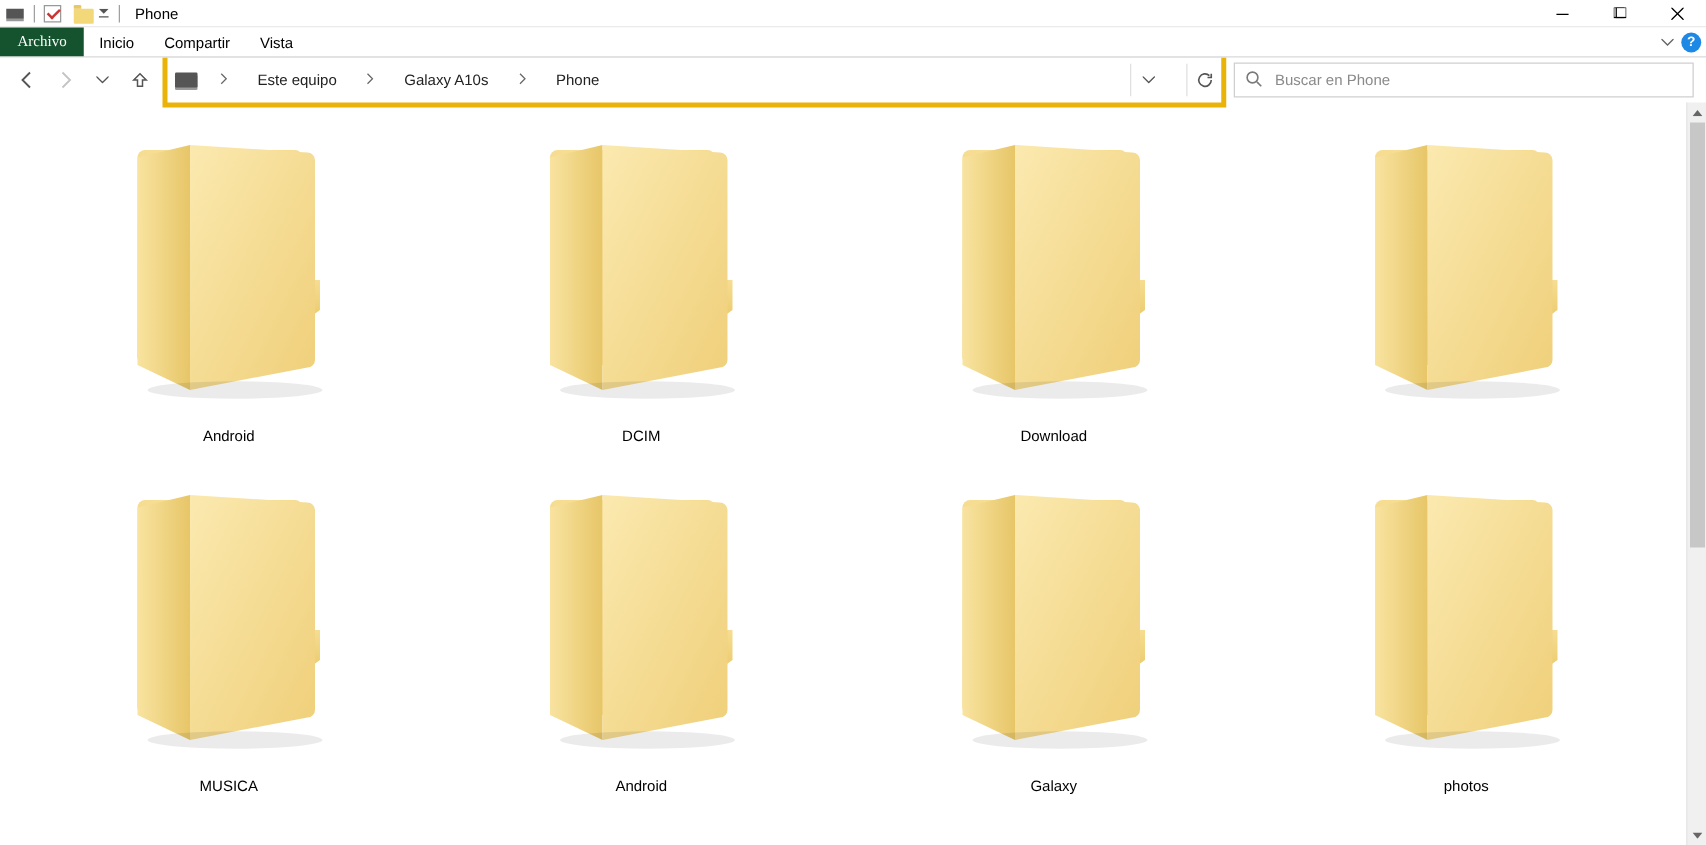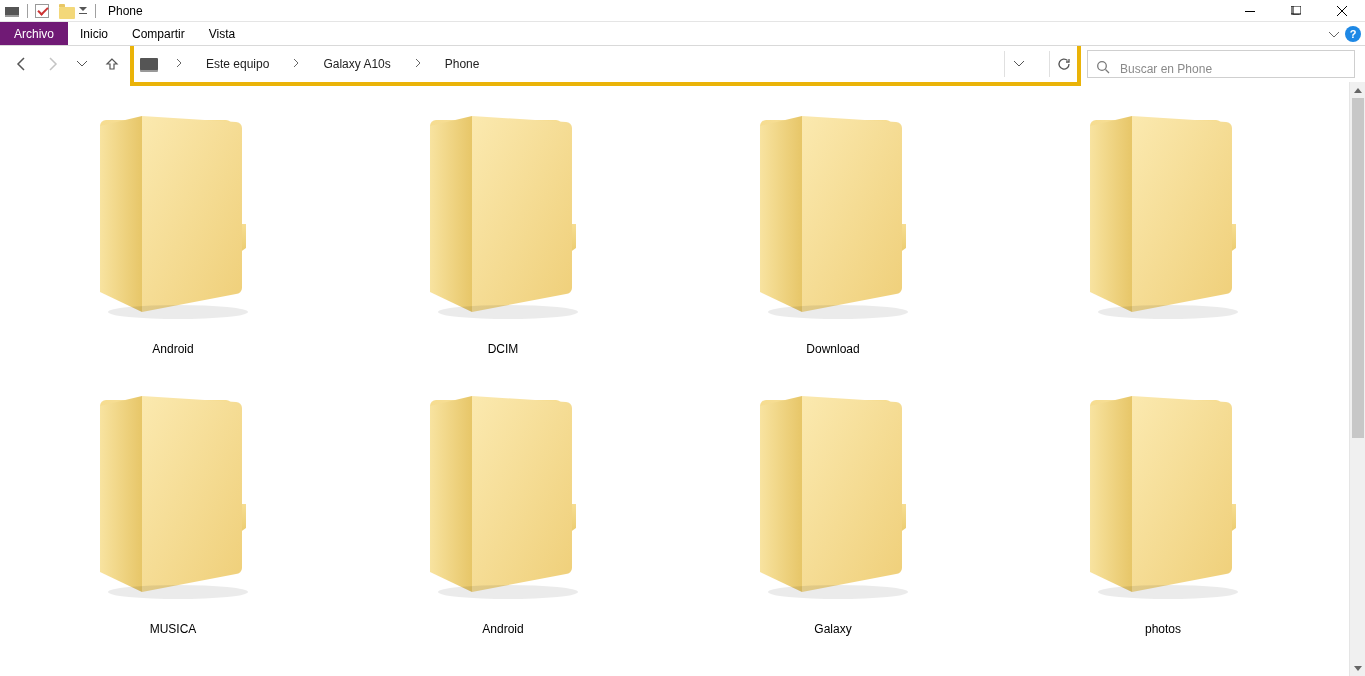--- a/index.html
+++ b/index.html
@@ -59,21 +59,21 @@
   }
 
   
   .ribbon {
     height: 24px; display:flex; align-items:stretch; background:#fff;
     border-bottom:1px solid #d9d9d9; position:relative;
   }
   .ribbon .tab {
     padding: 0 12px; display:flex; align-items:center; font-size:12px; color:#000000; cursor:default;
   }
-  .ribbon .tab.file { background:#701a75; color:#fff; padding:0 14px; }
+  .ribbon .tab.file { background:#14532d; color:#fff; padding:0 14px;font-family:Liberation Serif, serif; }
   .ribbon .rb-right {
     position:absolute; right:4px; top:0; height:24px; display:flex; align-items:center; gap:6px;
   }
   .chev-down { color:#666; font-size:10px; }
   .help-circle{
     width:16px;height:16px;border-radius:50%;background:#1e88e5;color:#fff;
     display:flex;align-items:center;justify-content:center;font-size:11px;font-weight:bold;
   }
 
   
@@ -93,36 +93,36 @@
   .addrbar .dev-ic { width:18px;height:12px;background:#555;border-radius:1px;
     box-shadow:0 2px 0 #999;}
   .crumb { padding:0 6px; font-size:12px; color:#222; cursor:default; }
   .crumb-sep { color:#777; font-size:10px; padding:0 1px; }
   .addrbar .spacer { flex:1; }
   .addr-btn {
     width:28px; height:26px; border-left:1px solid #e0e0e0;
     display:flex; align-items:center; justify-content:center; color:#555;
   }
   .searchbox {
-    width:268px; height:28px; border:1px solid #cfcfcf; display:flex; align-items:flex-end;
+    width:368px; height:28px; border:1px solid #cfcfcf; display:flex; align-items:center;
     padding-left:8px; gap:8px; color:#888;
   }
   .searchbox input {
     border:none; outline:none; flex:1; font-size:12px; color:#333; background:transparent;
   }
   .searchbox input::placeholder { color:#8a8a8a; }
   .search-ic{ color:#7a7a7a; font-size:14px; }
 
   
   .contentwrap {
     position:absolute; top:82px; left:0; right:0; bottom:0;
     display:flex;
   }
   .content {
-    flex:1; overflow:auto; padding:30px 0 0 8px;
+    flex:1; overflow:auto; padding:30px 0 0 18px;
     display:grid;
     grid-template-columns: repeat(4, 330px);
     grid-auto-rows: 280px;
     justify-content:start;
   }
   .folder-item {
     display:flex; flex-direction:column; align-items:center; justify-content:flex-start;
     gap:20px; cursor:default; padding-top:0;
   }
   .folder-item .lbl { font-size:12px; color:#000; text-align:center; }

